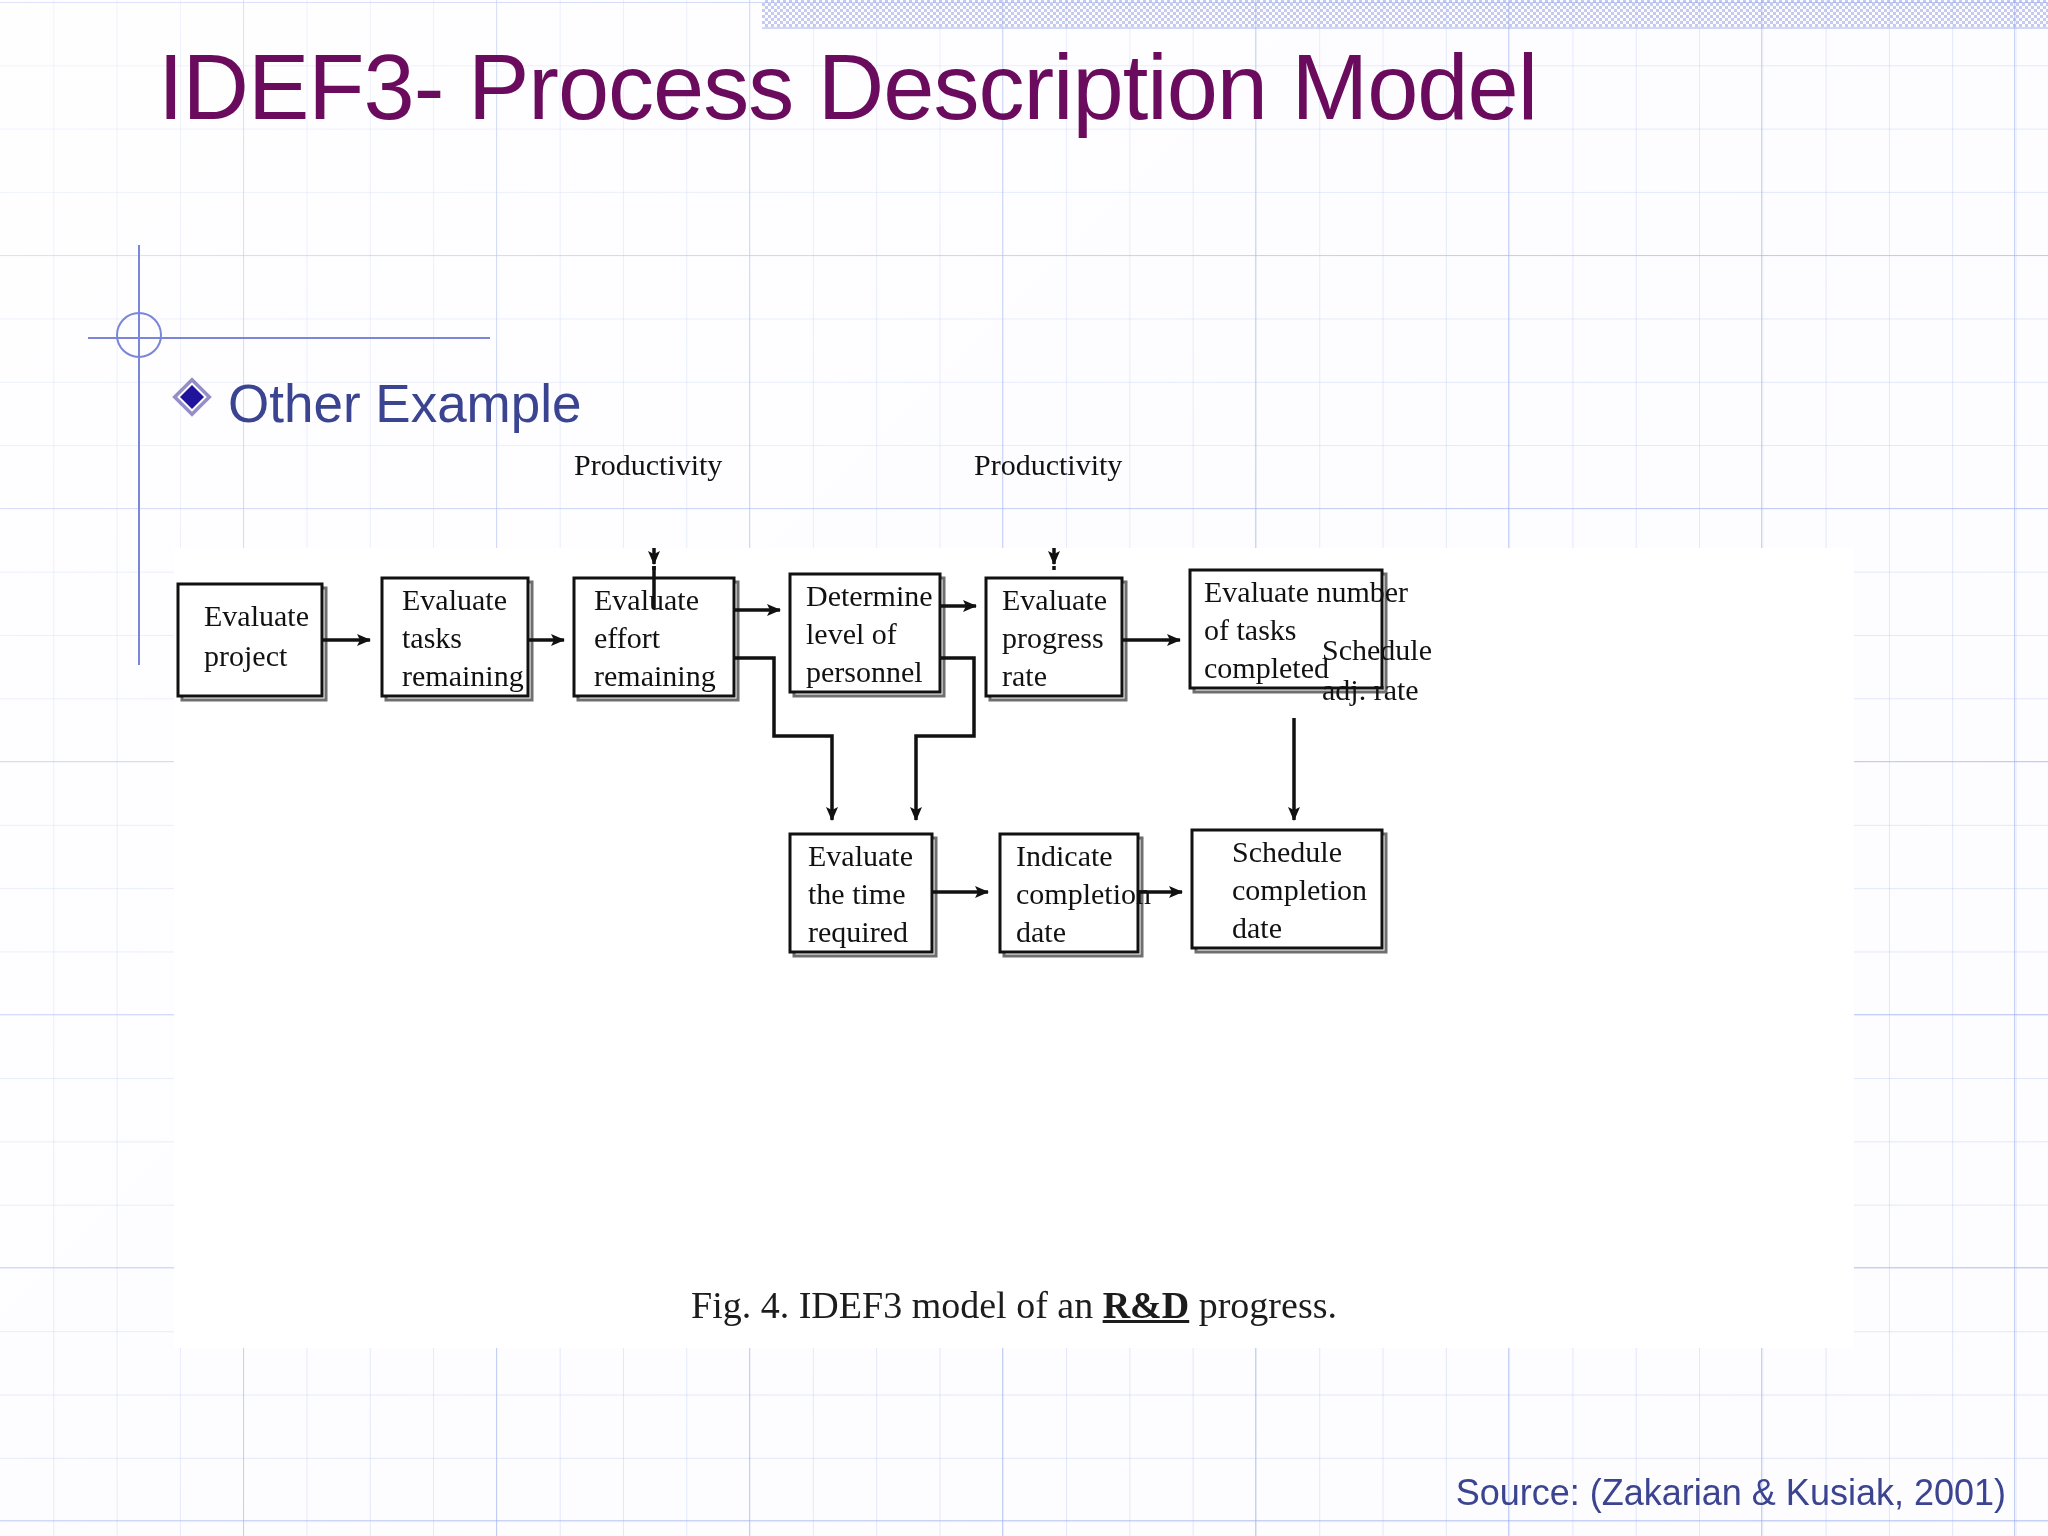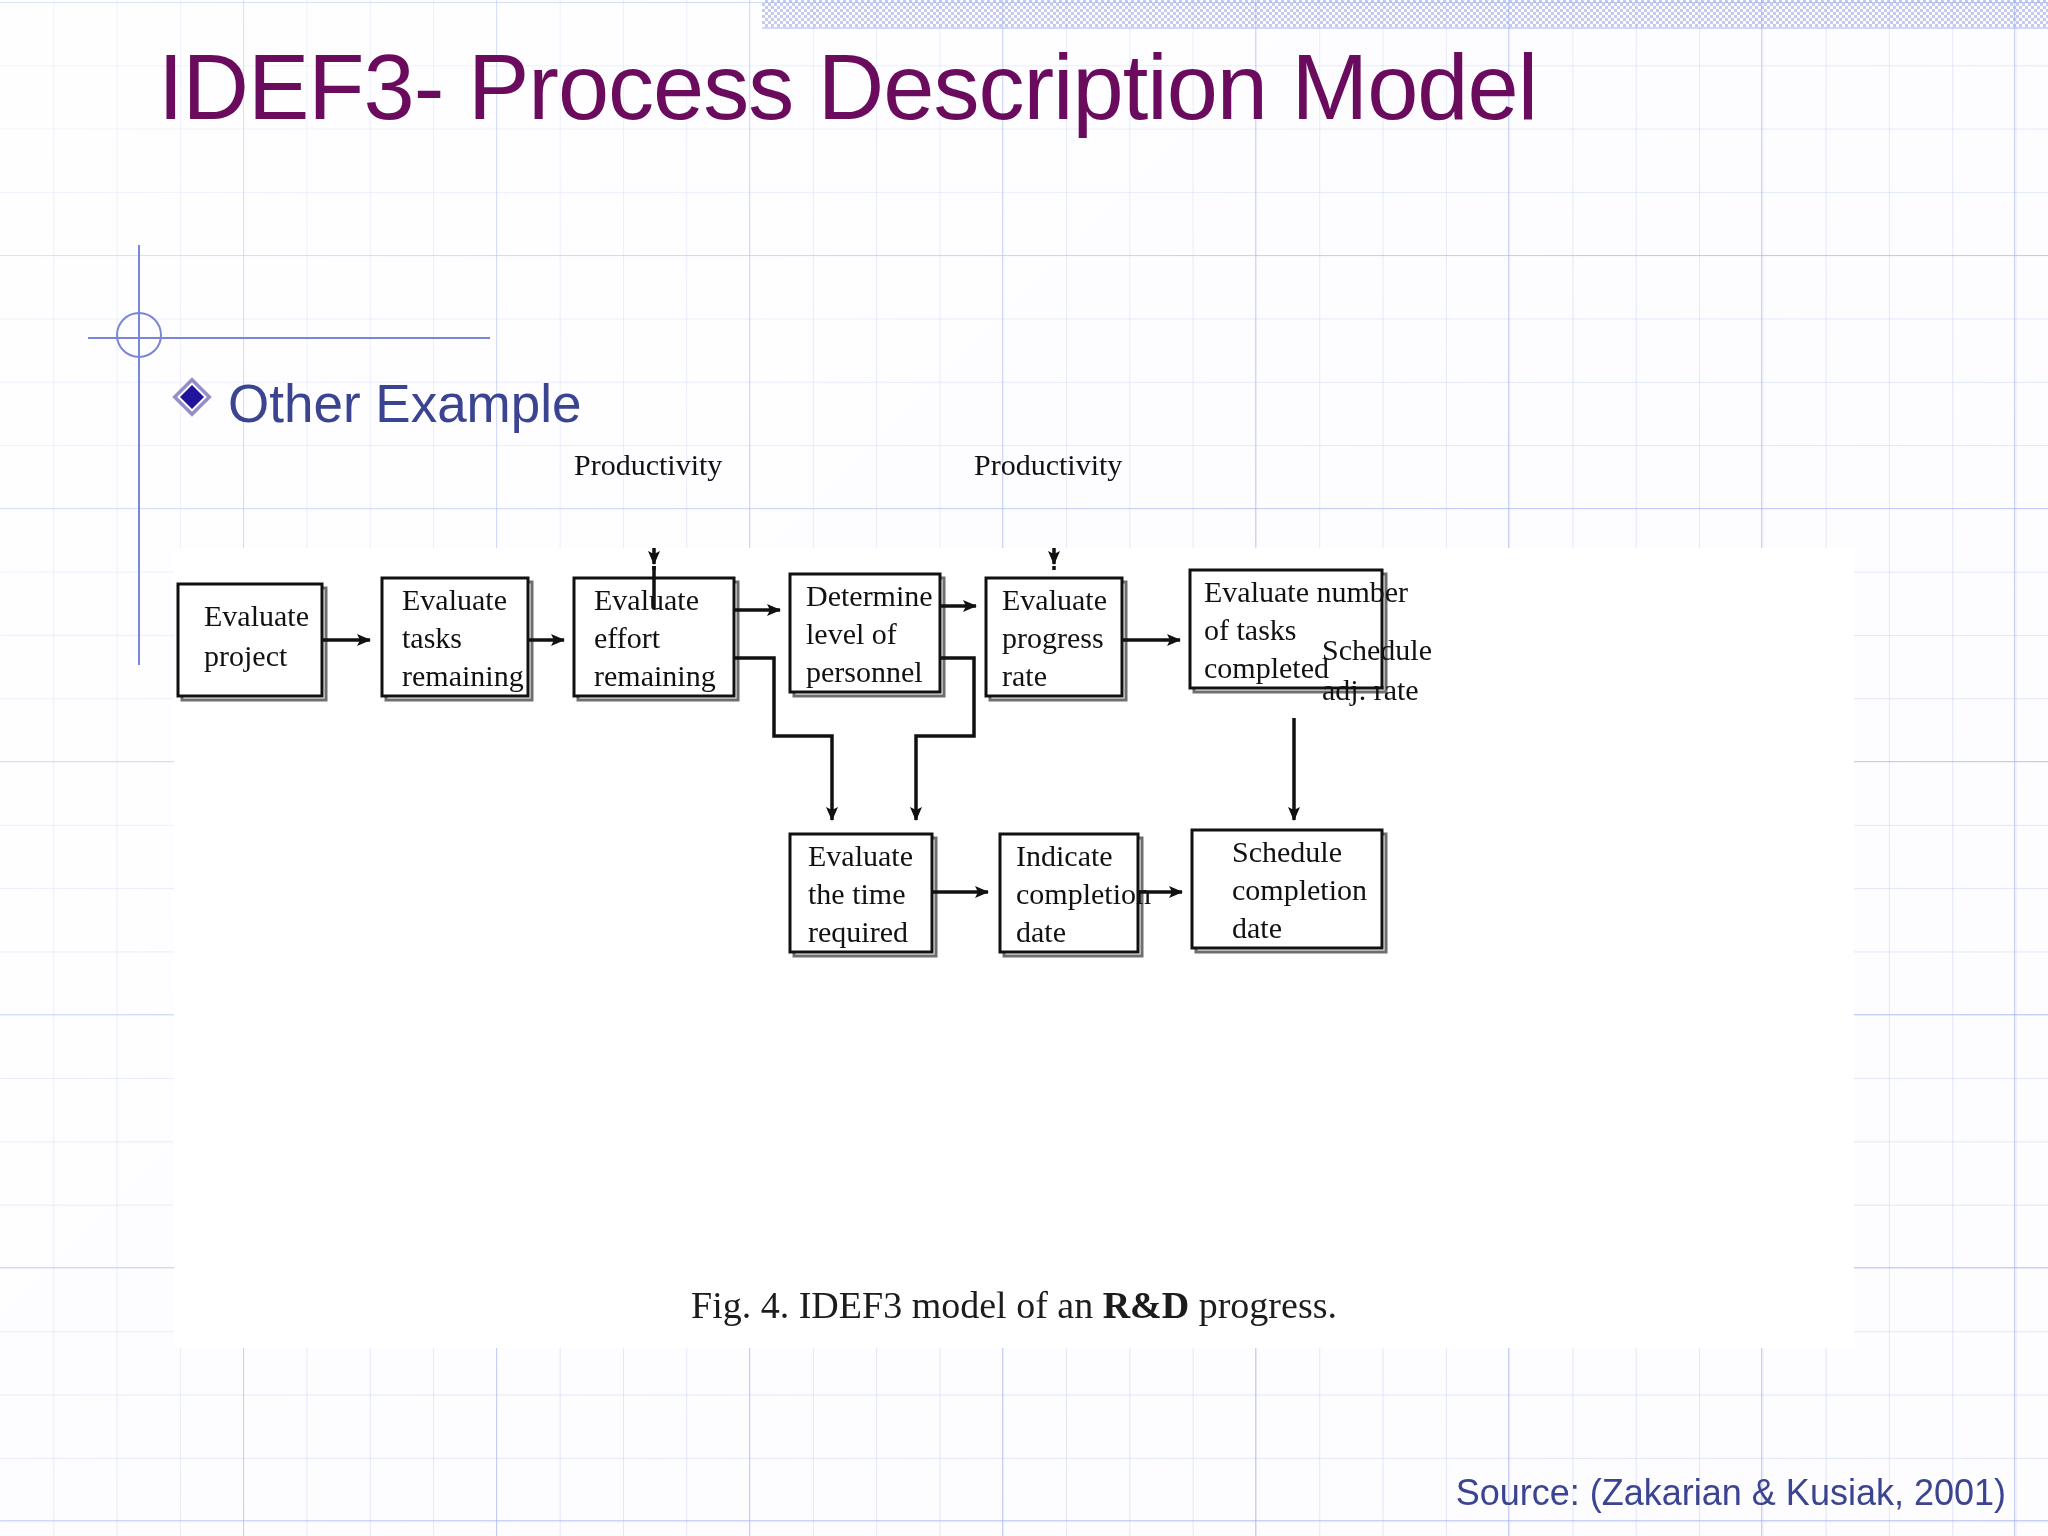--- a/index.html
+++ b/index.html
@@ -157,21 +157,21 @@
   .fig-caption {
     position: absolute;
     left: 174px;
     top: 1283px;
     width: 1680px;
     text-align: center;
     font-family: "Liberation Serif", serif;
     font-size: 38px;
     color: #1c1c1c;
   }
-  .fig-caption b { font-weight: 700; }
+  .fig-caption b { font-weight: 700; text-decoration: underline; }
 
   
   .source {
     position: absolute;
     right: 42px;
     bottom: 22px;
     color: #3b4490;
     font-size: 36px;
     white-space: nowrap;
   }

